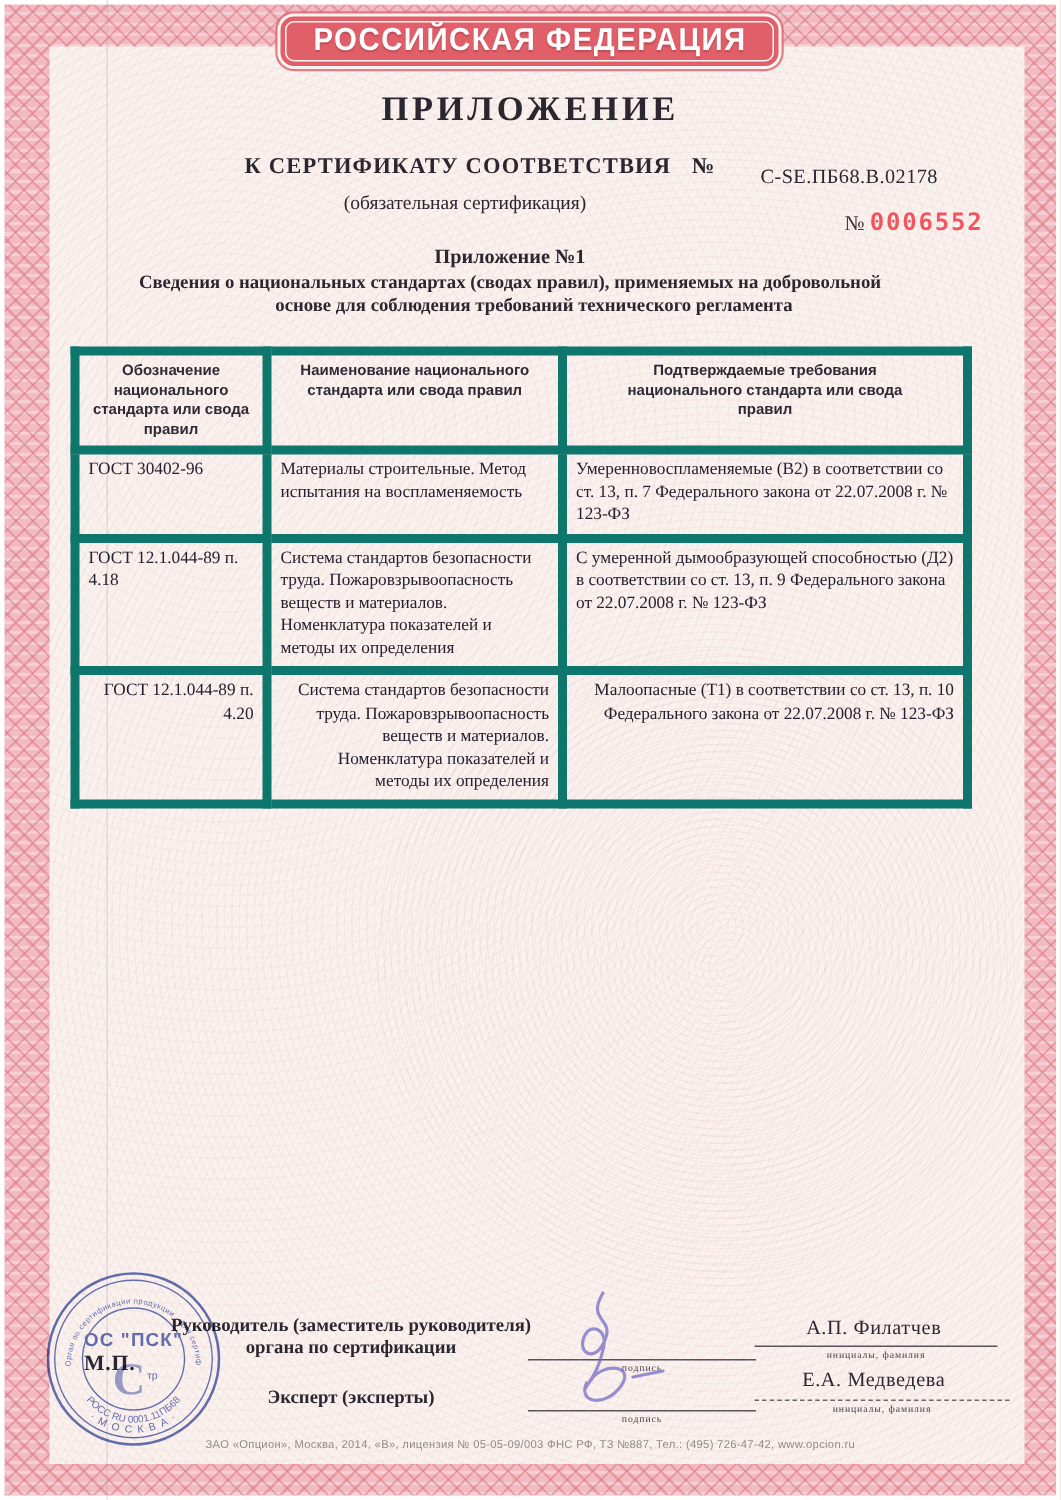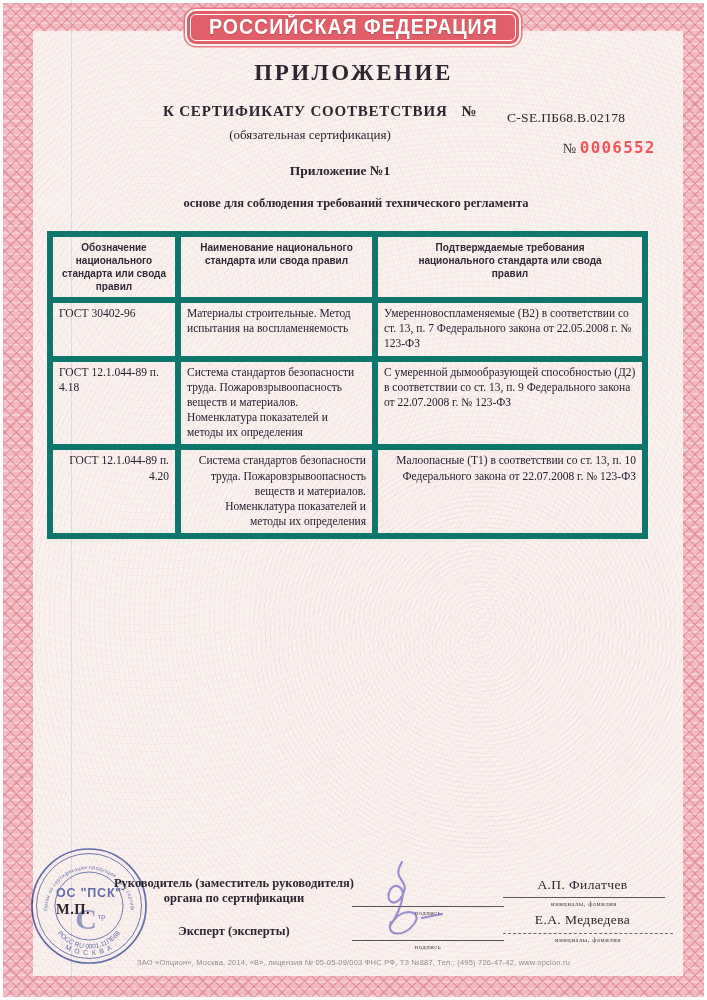--- a/index.html
+++ b/index.html
@@ -128,40 +128,41 @@
   <div class="abs cert-caption">К СЕРТИФИКАТУ СООТВЕТСТВИЯ   №</div>
   <div class="abs ctr doc-title">ПРИЛОЖЕНИЕ</div>
   <div class="abs cert-number">С-SE.ПБ68.В.02178</div>
   <div class="abs ctr cert-type">(обязательная сертификация)</div>
 
   <div class="abs serial">
     <span class="pre">№ </span><span class="num">0006552</span>
   </div>
 
   <div class="abs ctr appendix">Приложение №1</div>
+  <div class="abs ctr desc1">Сведения о национальных стандартах (сводах правил), применяемых на добровольной</div>
   <div class="abs ctr desc2">основе для соблюдения требований технического регламента</div>
 
   <table class="standards">
     <colgroup>
         <col style="width:128px">
         <col style="width:197px">
         <col style="width:270px">
       </colgroup>
     <thead>
       <tr class="hr">
         <th>Обозначение национального стандарта или свода правил</th>
         <th>Наименование национального стандарта или свода правил</th>
         <th class="h3">Подтверждаемые требования национального стандарта или свода правил</th>
       </tr>
     </thead>
     <tbody>
       <tr class="r2">
         <td class="c1">ГОСТ 30402-96</td>
         <td>Материалы строительные. Метод испытания на воспламеняемость</td>
-        <td>Умеренновоспламеняемые (В2) в соответствии со ст. 13, п. 7 Федерального закона от 22.05.2008 г. № 123-ФЗ</td>
+        <td>Умеренновоспламеняемые (В2) в соответствии со ст. 13, п. 7 Федерального закона от 22.07.2008 г. № 123-ФЗ</td>
       </tr>
       <tr class="r3">
         <td class="c1">ГОСТ 12.1.044-89 п. 4.18</td>
         <td>Система стандартов безопасности труда. Пожаровзрывоопасность веществ и материалов. Номенклатура показателей и методы их определения</td>
         <td>С умеренной дымообразующей способностью (Д2) в соответствии со ст. 13, п. 9 Федерального закона от 22.07.2008 г. № 123-ФЗ</td>
       </tr>
       <tr class="r4">
         <td class="c1">ГОСТ 12.1.044-89 п. 4.20</td>
         <td>Система стандартов безопасности труда. Пожаровзрывоопасность веществ и материалов. Номенклатура показателей и методы их определения</td>
         <td>Малоопасные (Т1) в соответствии со ст. 13, п. 10 Федерального закона от 22.07.2008 г. № 123-ФЗ</td>

